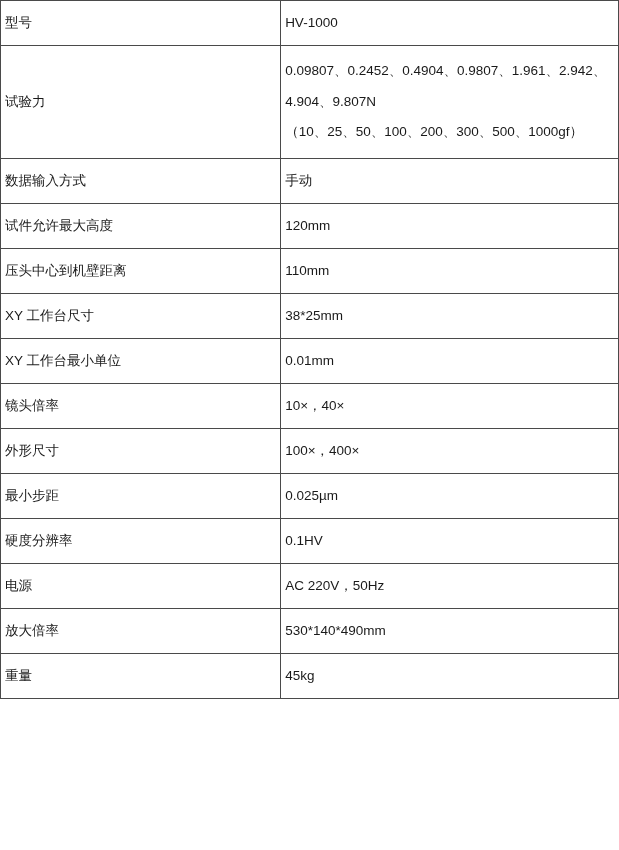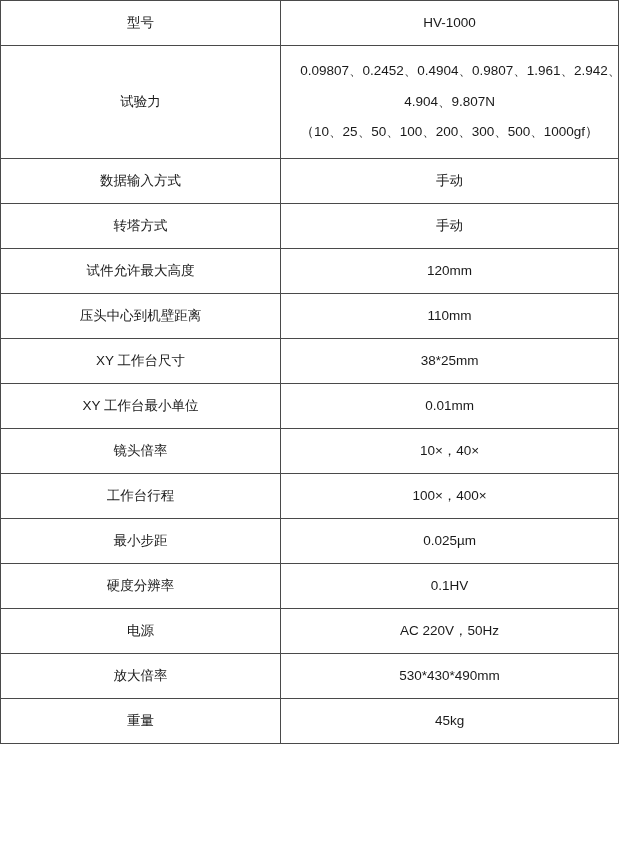--- a/index.html
+++ b/index.html
@@ -13,25 +13,24 @@
     font-family: "Liberation Sans", sans-serif;
     color: #1a1a1a;
   }
   .spec-table {
     width: 619px;
     border-collapse: collapse;
     table-layout: fixed;
   }
   .spec-table td {
     border: 1px solid #4a4a4a;
-    text-align: center;
     vertical-align: middle;
     font-size: 13.5px;
     line-height: 1.5;
-    padding: 4px 19px;
+    padding: 4px 4px;
     box-sizing: border-box;
   }
   .spec-table td.label {
     width: 262px;
   }
   .spec-table td.value {
     width: 316px;
   }
   .row-normal td {
     height: 45px;
@@ -62,61 +61,57 @@
           <span class="value-multiline">0.09807、0.2452、0.4904、0.9807、1.961、2.942、</span>
           <span class="value-multiline">4.904、9.807N</span>
           <span class="value-multiline">（10、25、50、100、200、300、500、1000gf）</span>
         </td>
       </tr>
       <tr class="row-normal">
         <td class="label">数据输入方式</td>
         <td class="value">手动</td>
       </tr>
       <tr class="row-normal">
-        <td class="label">转塔方式</td>
-        <td class="value">手动</td>
-      </tr>
-      <tr class="row-normal">
         <td class="label">试件允许最大高度</td>
         <td class="value">120mm</td>
       </tr>
       <tr class="row-normal">
         <td class="label">压头中心到机壁距离</td>
         <td class="value">110mm</td>
       </tr>
       <tr class="row-normal">
         <td class="label">XY 工作台尺寸</td>
         <td class="value">38*25mm</td>
       </tr>
       <tr class="row-normal">
         <td class="label">XY 工作台最小单位</td>
         <td class="value">0.01mm</td>
       </tr>
       <tr class="row-normal">
         <td class="label">镜头倍率</td>
         <td class="value">10×，40×</td>
       </tr>
       <tr class="row-normal">
-        <td class="label">工作台行程</td>
+        <td class="label">外形尺寸</td>
         <td class="value">100×，400×</td>
       </tr>
       <tr class="row-normal">
         <td class="label">最小步距</td>
         <td class="value">0.025µm</td>
       </tr>
       <tr class="row-normal">
         <td class="label">硬度分辨率</td>
         <td class="value">0.1HV</td>
       </tr>
       <tr class="row-normal">
         <td class="label">电源</td>
         <td class="value">AC 220V，50Hz</td>
       </tr>
       <tr class="row-normal">
         <td class="label">放大倍率</td>
-        <td class="value">530*430*490mm</td>
+        <td class="value">530*140*490mm</td>
       </tr>
       <tr class="row-normal">
         <td class="label">重量</td>
         <td class="value">45kg</td>
       </tr>
     </tbody>
 </table>
 
 </body></html>

